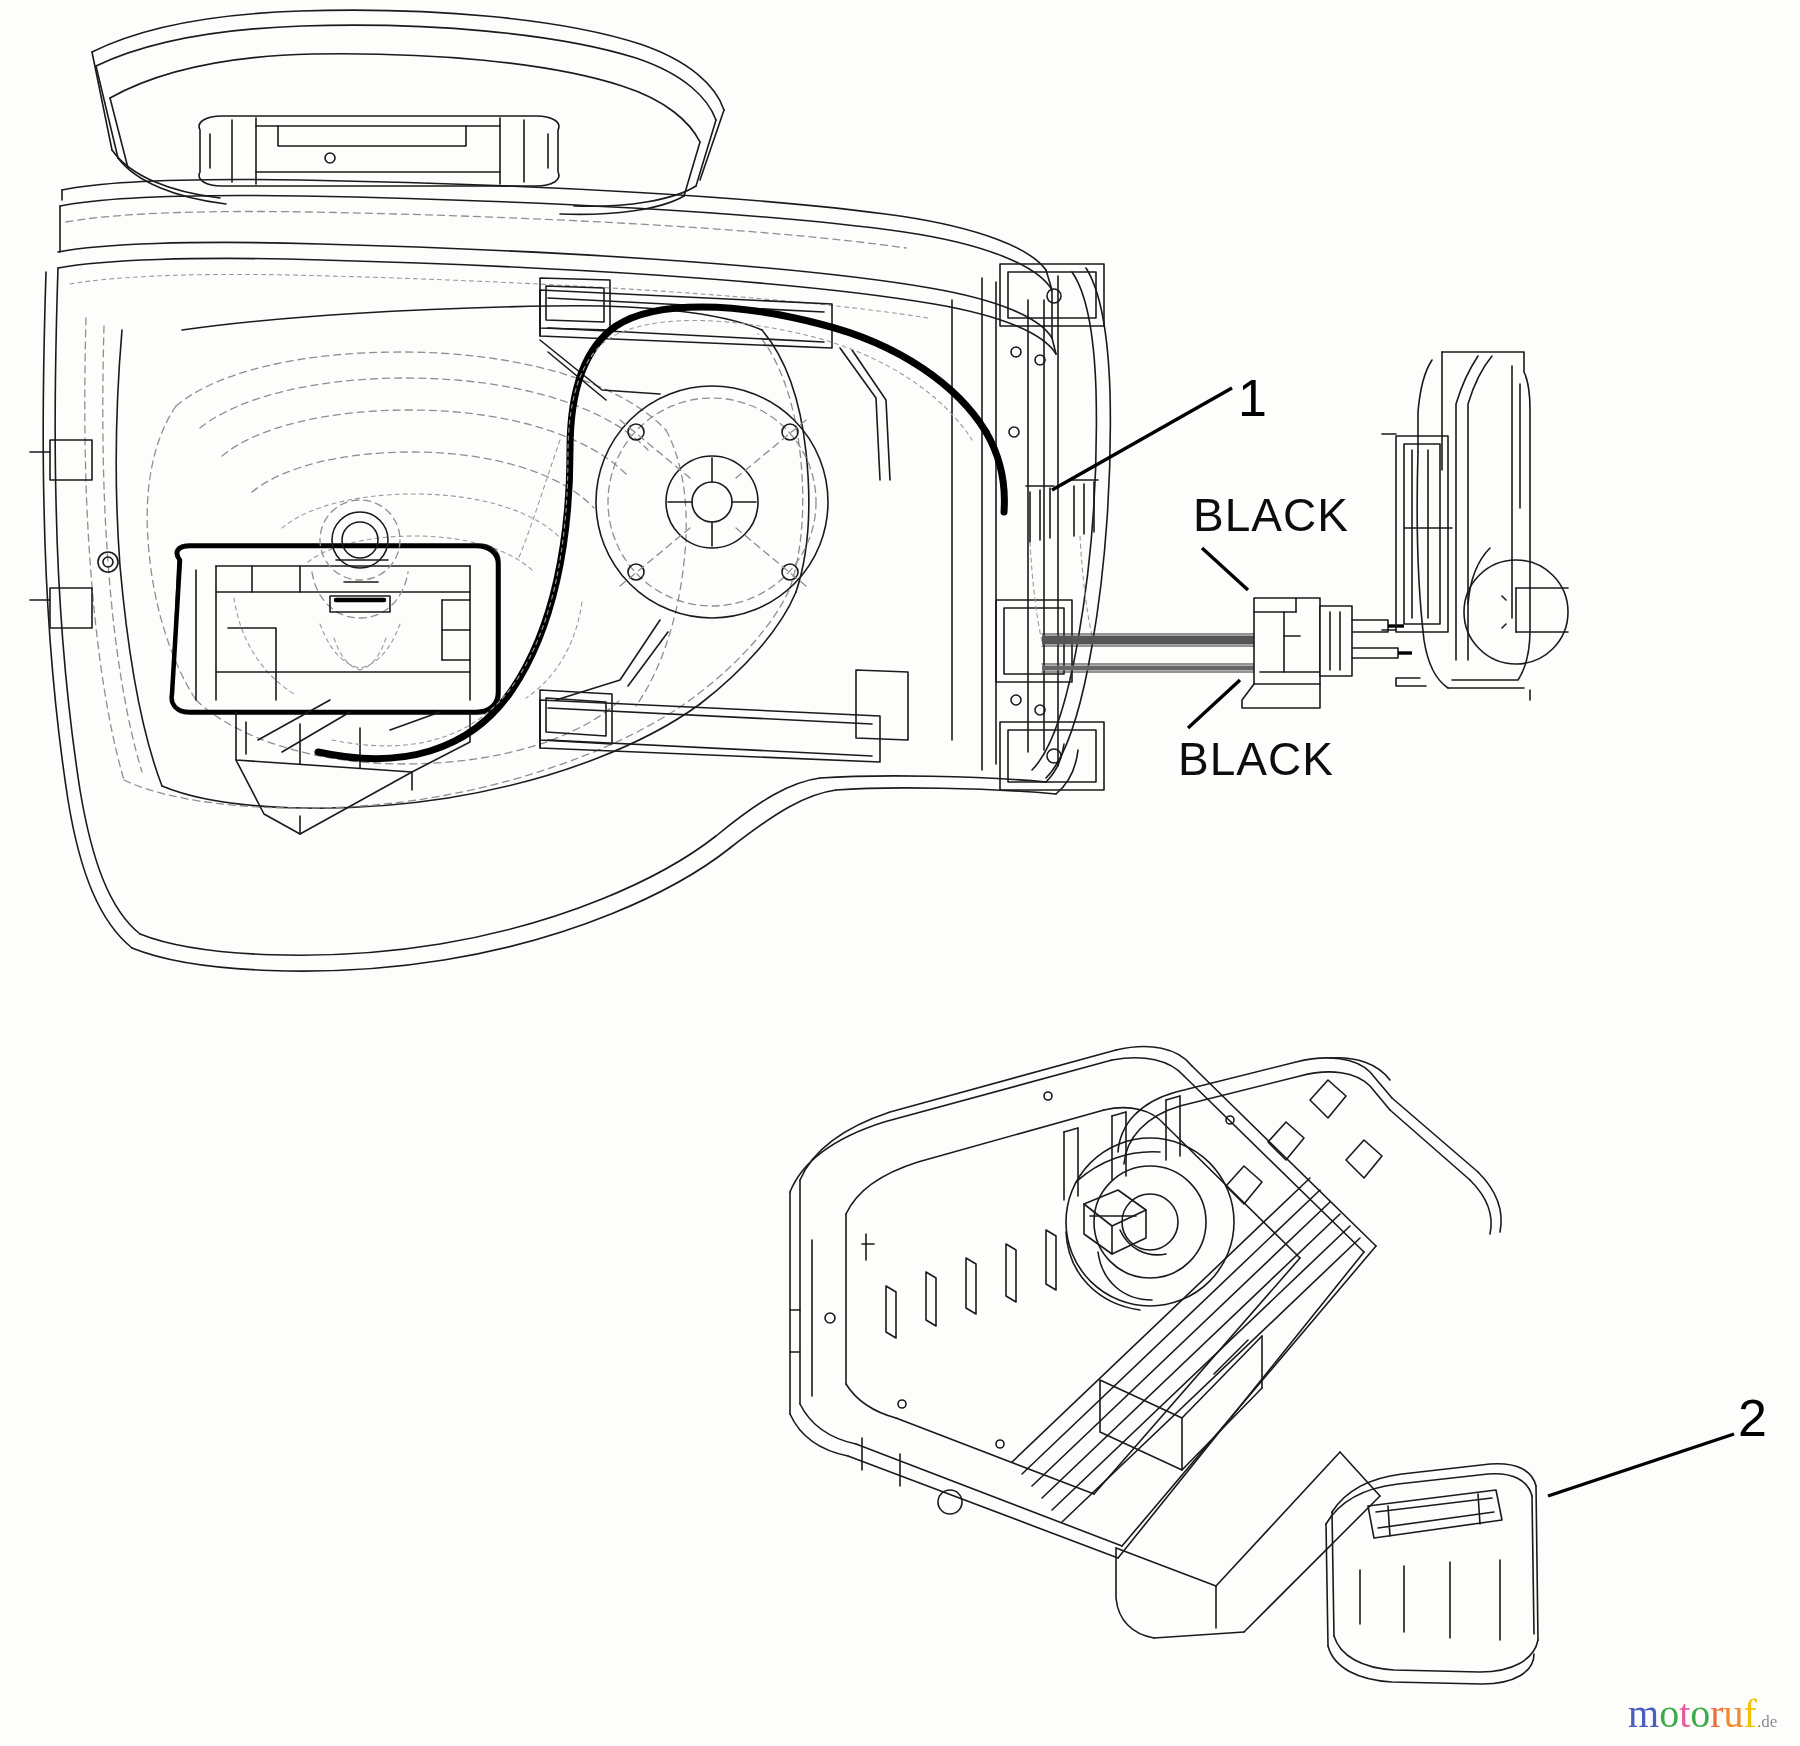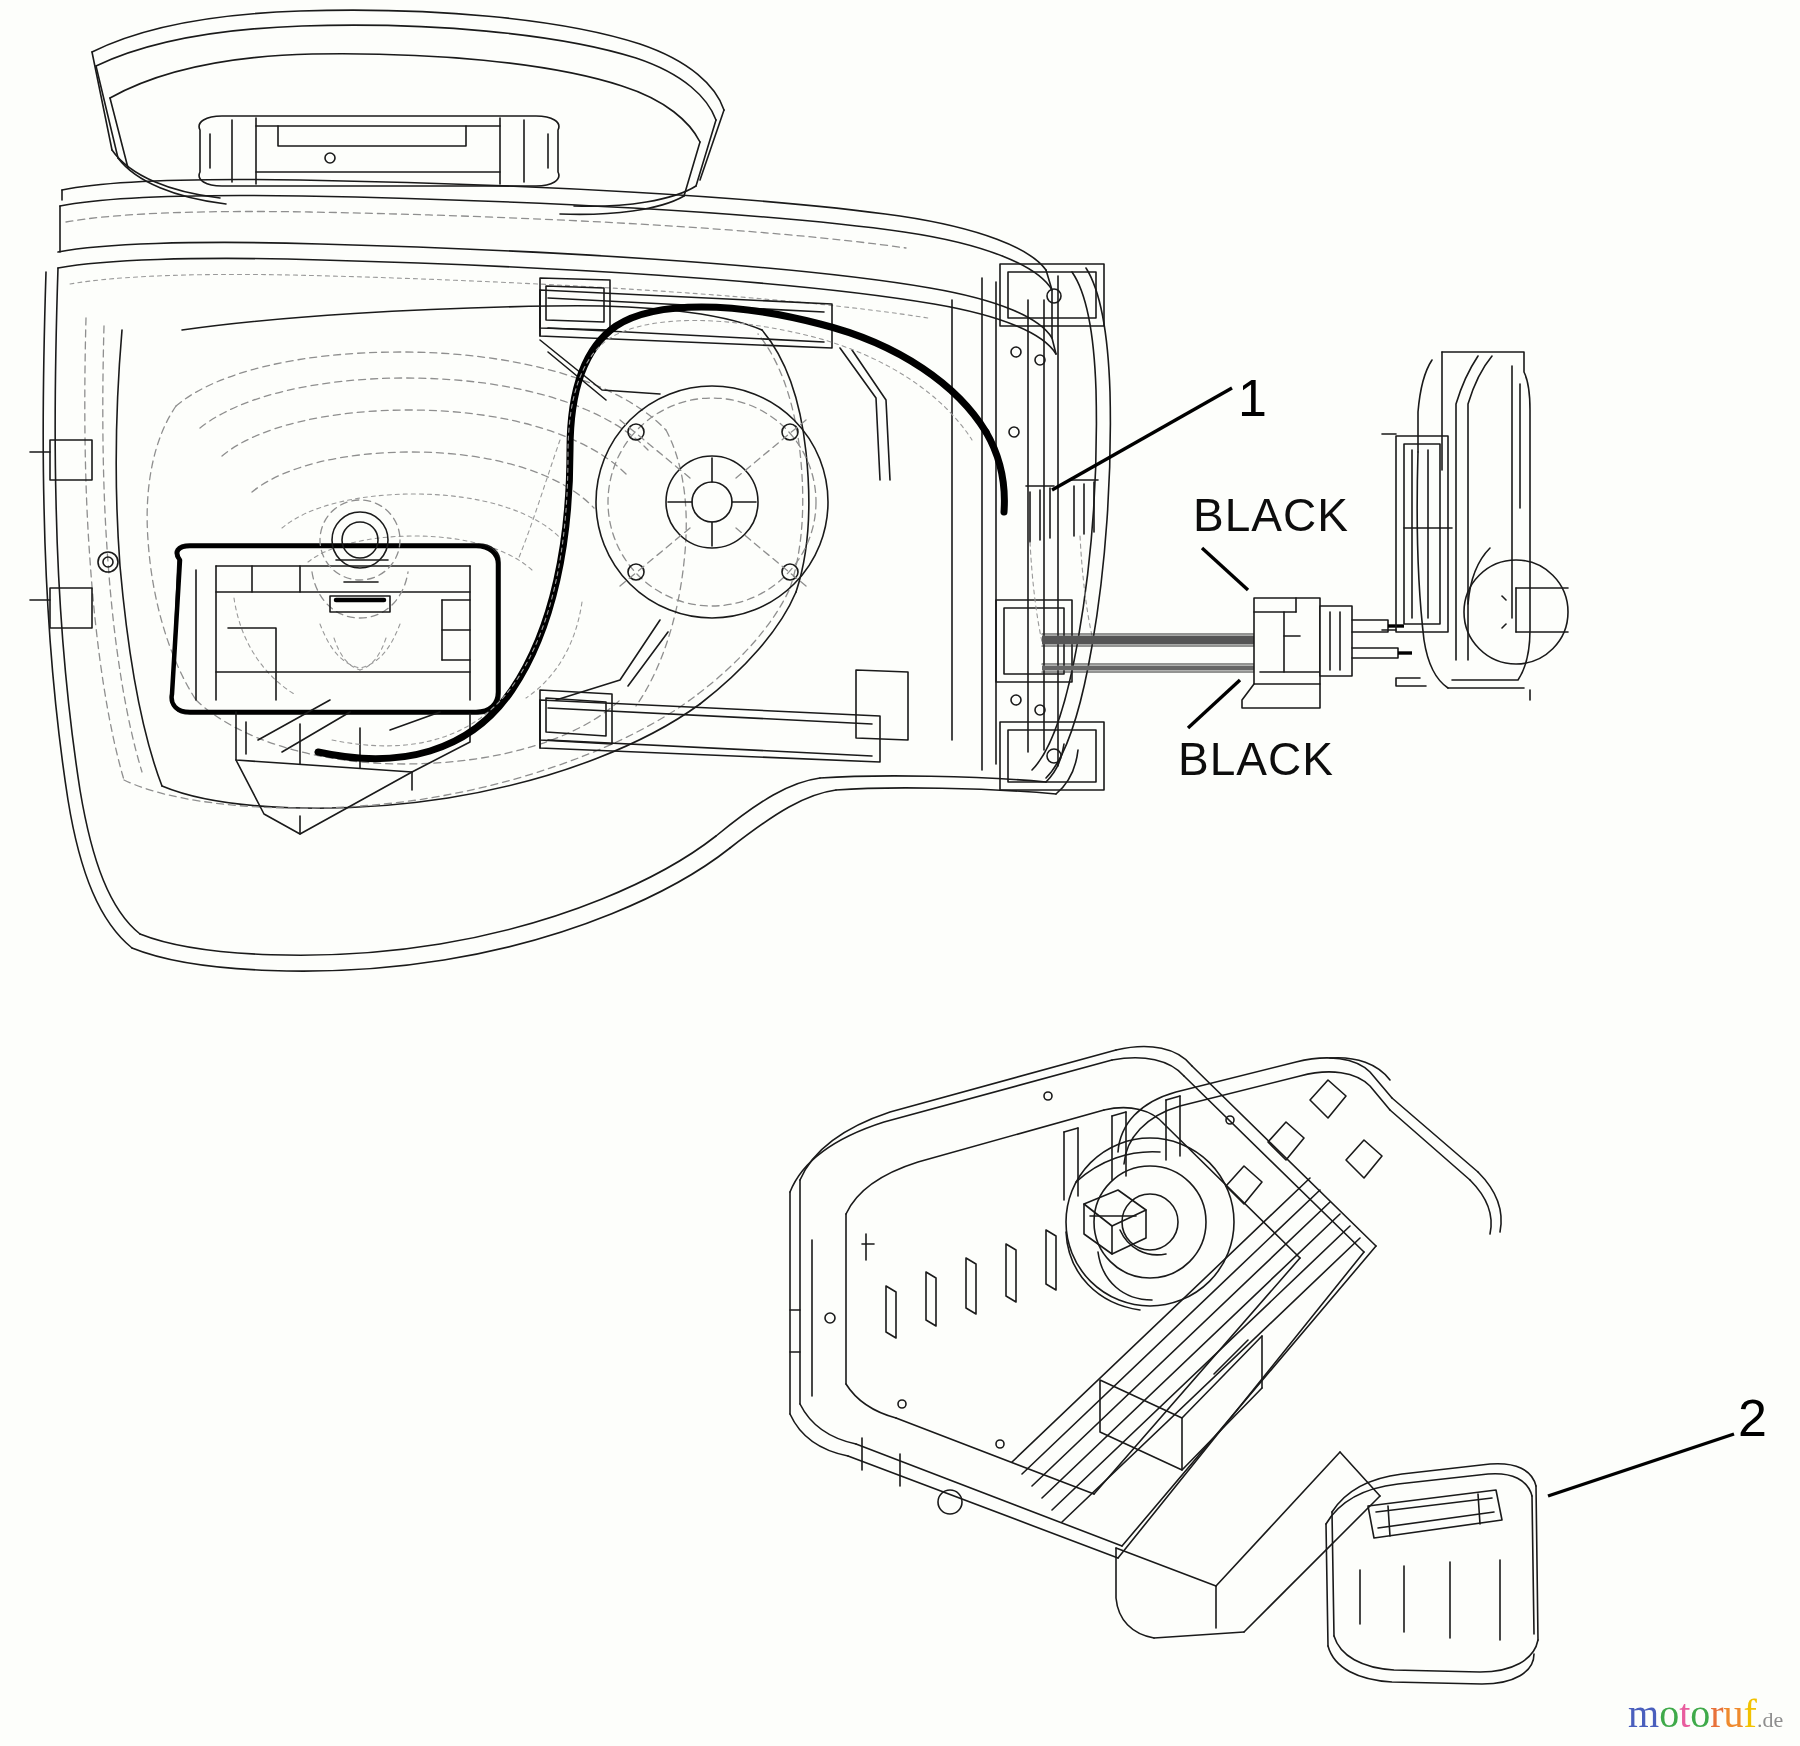--- a/index.html
+++ b/index.html
@@ -57,21 +57,21 @@
   #watermark span { display: inline-block; }
   .wm-m { color: #4a5fbd; }
   .wm-o1 { color: #3faa4a; }
   .wm-t { color: #e85d9e; }
   .wm-o2 { color: #3faa4a; }
   .wm-r { color: #e8713a; }
   .wm-u { color: #ef8a2d; }
   .wm-f { color: #f2c200; }
   .wm-de {
     color: #8e8e8e;
-    font-size: 22px;
+    font-size: 17px;
     vertical-align: baseline;
   }
 </style>
 </head>
 <body>
 
 <div id="page" style="background: rgb(253, 254, 251);">
 
   <svg id="diagram-svg" viewBox="0 0 1800 1746" xmlns="http://www.w3.org/2000/svg">
     <defs>

